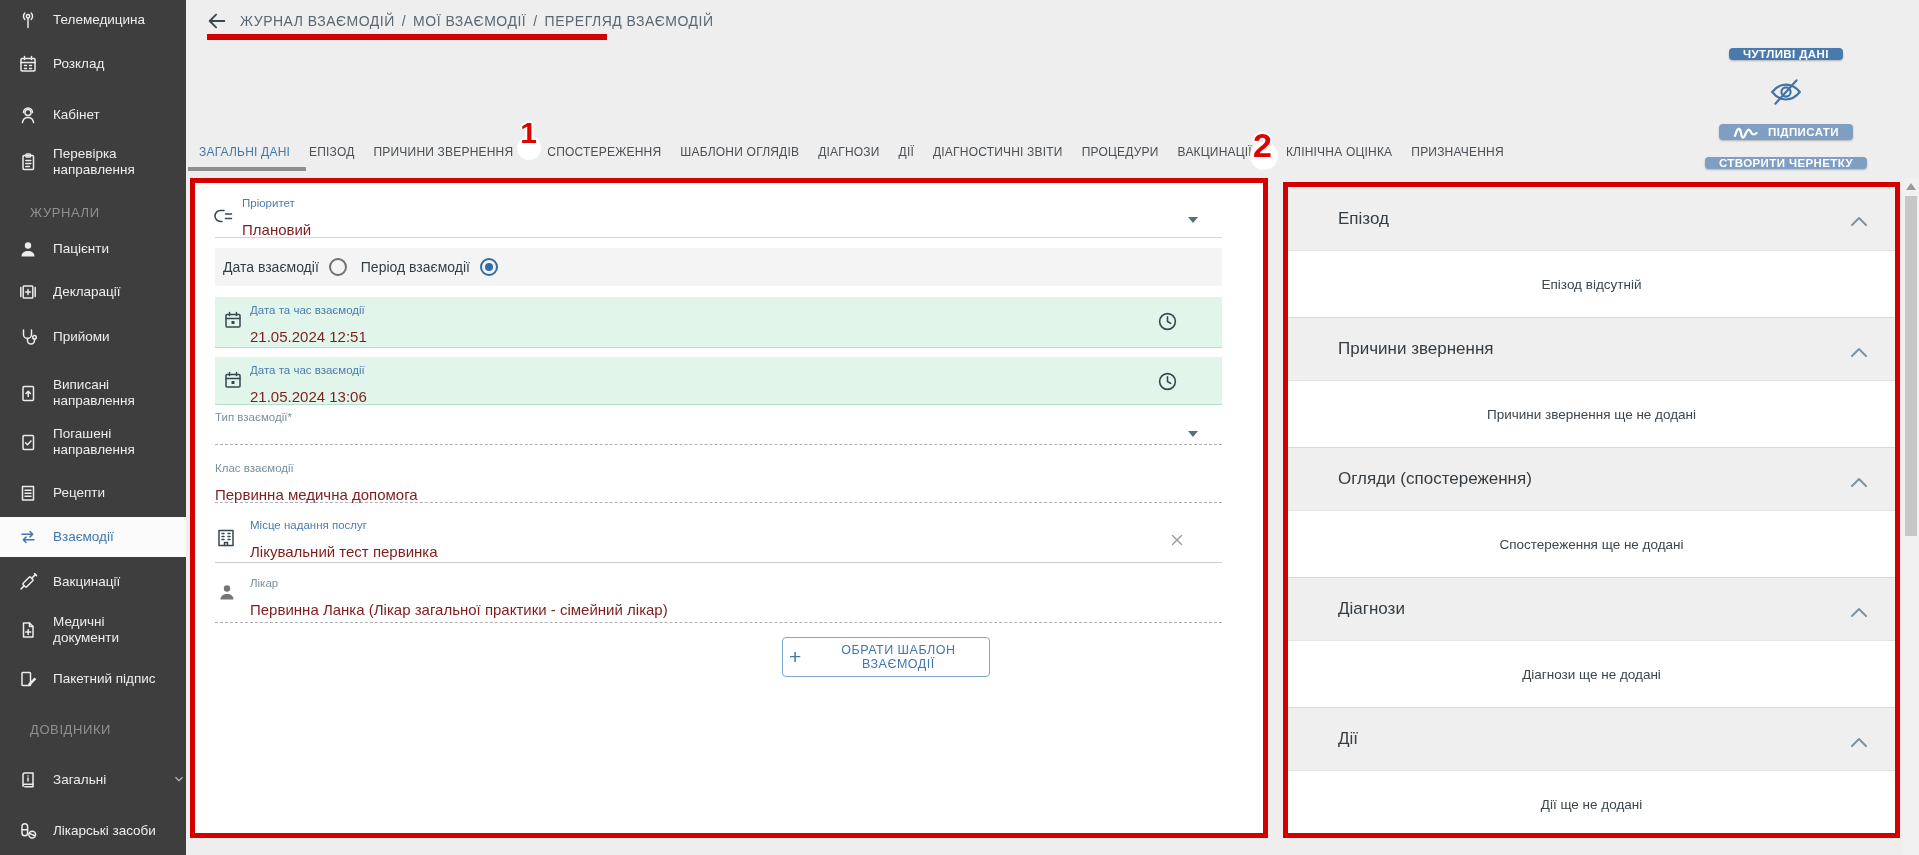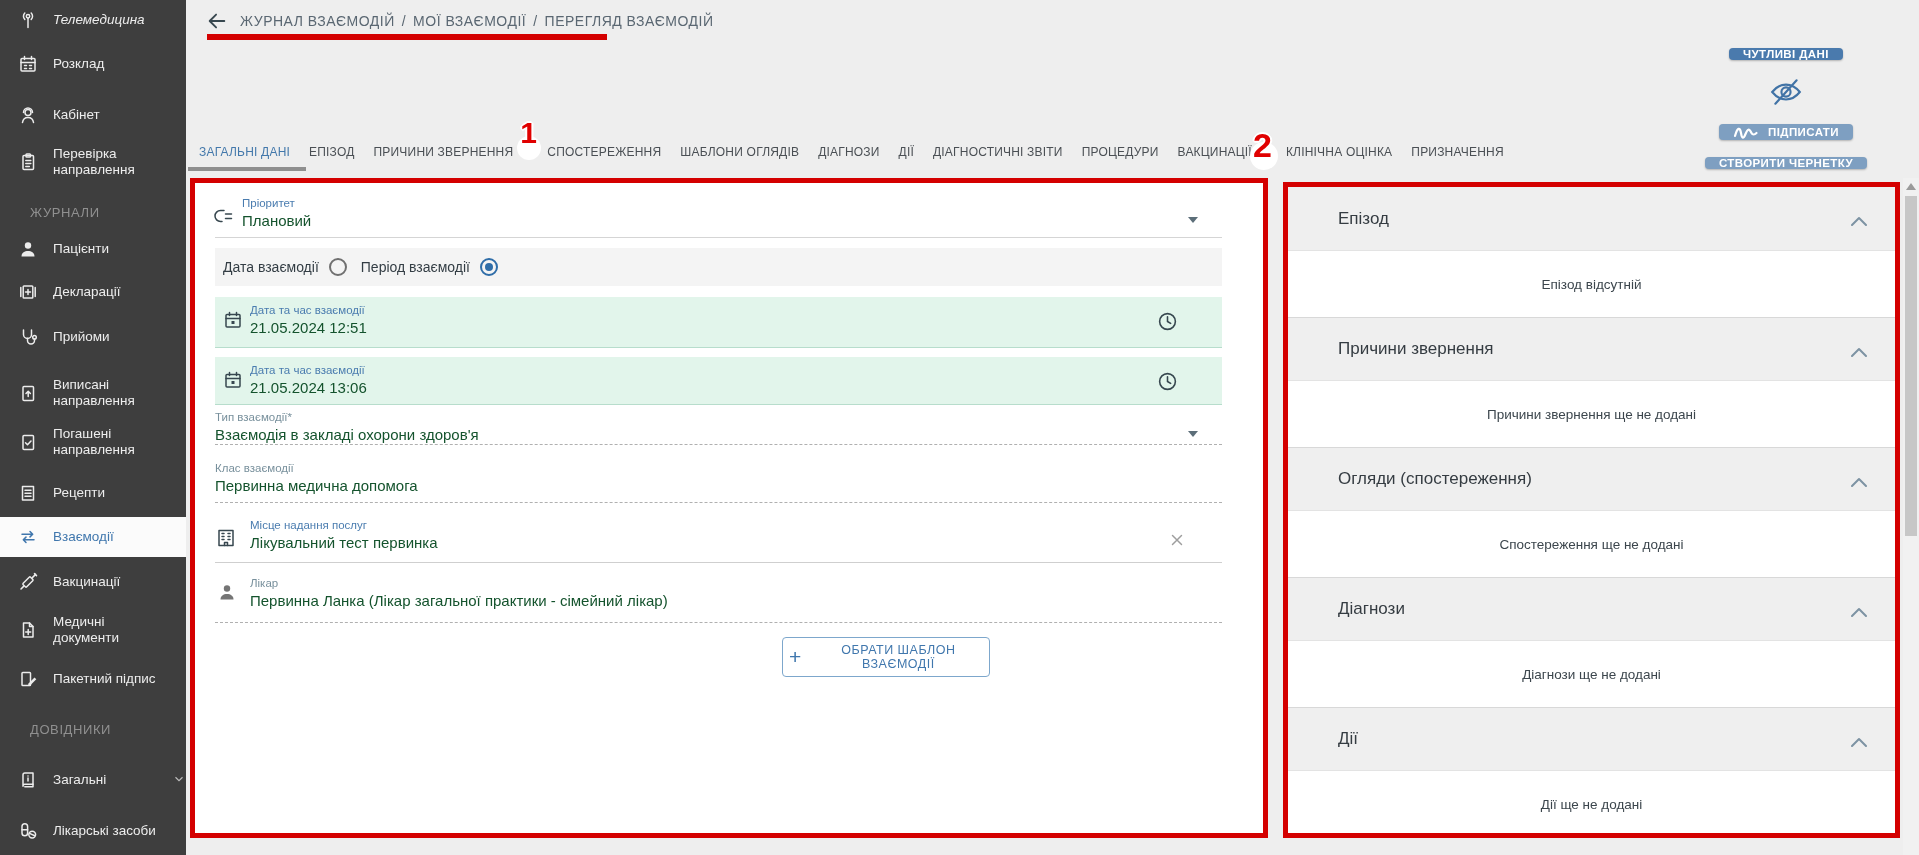--- a/index.html
+++ b/index.html
@@ -17,21 +17,21 @@
   .nicon{width:20px;height:20px;flex:0 0 20px;display:flex;align-items:center;justify-content:center;}
   .nicon svg{stroke:#ececec;fill:none;stroke-width:1.5;stroke-linecap:round;stroke-linejoin:round;}
   .nav-item.active{background:#fbfbfb;color:#4077ad;}
   .nav-item.active .nicon svg{stroke:#4077ad;}
   .nav-section{padding-left:30px;color:#909090;font-size:13px;letter-spacing:.6px;height:20px;
     display:flex;align-items:center;}
   .chev-dn{margin-left:4px;}
   .chev-dn svg{stroke:#bdbdbd;fill:none;stroke-width:1.6;}
 
   
-  .mi0{margin-top:0;font-style:italic;} .mi1{margin-top:4px;} .mi2{margin-top:11px;} .mi3{margin-top:3px;}
+  .mi0{margin-top:0;} .mi1{margin-top:4px;} .mi2{margin-top:11px;} .mi3{margin-top:3px;}
   .msec1{margin-top:16px;} .mi4{margin-top:7px;} .mi5{margin-top:3px;} .mi6{margin-top:5px;}
   .mi7{margin-top:12px;} .mi8{margin-top:1px;} .mi9{margin-top:7px;} .mi10{margin-top:4px;}
   .mi11{margin-top:5px;} .mi12{margin-top:4px;} .mi13{margin-top:5px;}
   .msec2{margin-top:20px;} .mi14{margin-top:21px;} .mi15{margin-top:11px;}
 
   
   .main{position:absolute;left:186px;top:0;width:1733px;height:855px;background:#eeeeee;}
 
   .breadcrumb-row{position:absolute;left:20px;top:10px;display:flex;align-items:center;gap:12px;}
   .back-btn{width:22px;height:22px;display:flex;align-items:center;justify-content:center;cursor:pointer;}
@@ -76,21 +76,21 @@
   .tab-marker.m2 .digit{font-size:34px;left:-16px;top:-6px;}
 
   
   .panel-left{position:absolute;left:4px;top:178px;width:1078px;height:660px;
     border:5px solid #d40000;background:#fff;}
   .pl-inner{position:relative;width:100%;height:100%;}
   .fp{position:absolute;left:20px;right:41px;}
 
   .f-label-blue{font-size:11.5px;color:#4a7caf;}
   .f-label-gray{font-size:11.5px;color:#78909c;}
-  .f-value{font-size:15px;color:#14532d;margin-top:3px;white-space:nowrap;}
+  .f-value{font-size:15px;color:#7f1d1d;margin-top:12px;white-space:nowrap;}
 
   .row-priority{top:14px;height:41px;border-bottom:1px solid #d5d5d5;padding-left:27px;}
   .prio-ico{position:absolute;left:-3px;top:9px;width:22px;height:22px;}
   .prio-ico svg,.cal-ico svg,.clock-ico svg,.bld-ico svg{stroke:#37474f;fill:none;stroke-width:1.5;
     stroke-linecap:round;stroke-linejoin:round;}
   .caret{position:absolute;right:24px;width:0;height:0;border-left:5px solid transparent;
     border-right:5px solid transparent;border-top:6px solid #5c6e79;cursor:pointer;}
 
   .row-radios{top:65px;height:38px;background:#f4f4f4;display:flex;align-items:center;
     padding-left:8px;font-size:14px;color:#333d44;}
@@ -444,21 +444,20 @@
           <span class="clock-ico">
             <svg width="21" height="21" viewBox="0 0 20 20">
                 <circle cx="10" cy="10" r="7.5"></circle>
                 <path d="M10 5.5V10l3 1.8"></path>
               </svg>
           </span>
         </div>
 
         <div class="fp row-type">
           <div class="f-label-gray">Тип взаємодії*</div>
-          <div class="f-value">Взаємодія в закладі охорони здоров'я</div>
           <span class="caret" style="top:20px"></span>
         </div>
 
         <div class="fp row-class">
           <div class="f-label-gray">Клас взаємодії</div>
           <div class="f-value">Первинна медична допомога</div>
         </div>
 
         <div class="fp row-place">
           <span class="bld-ico">

